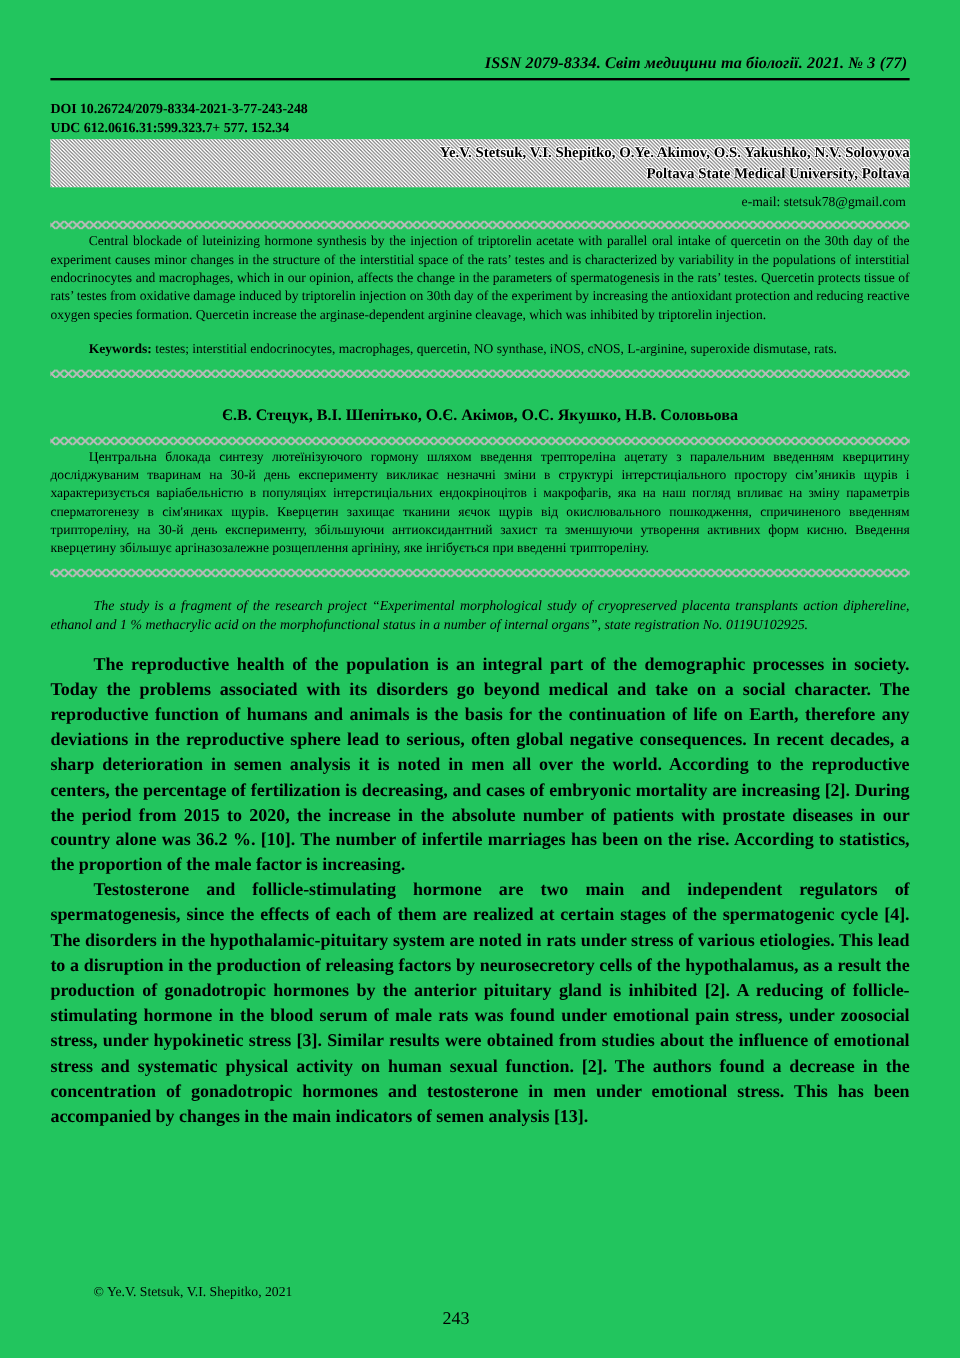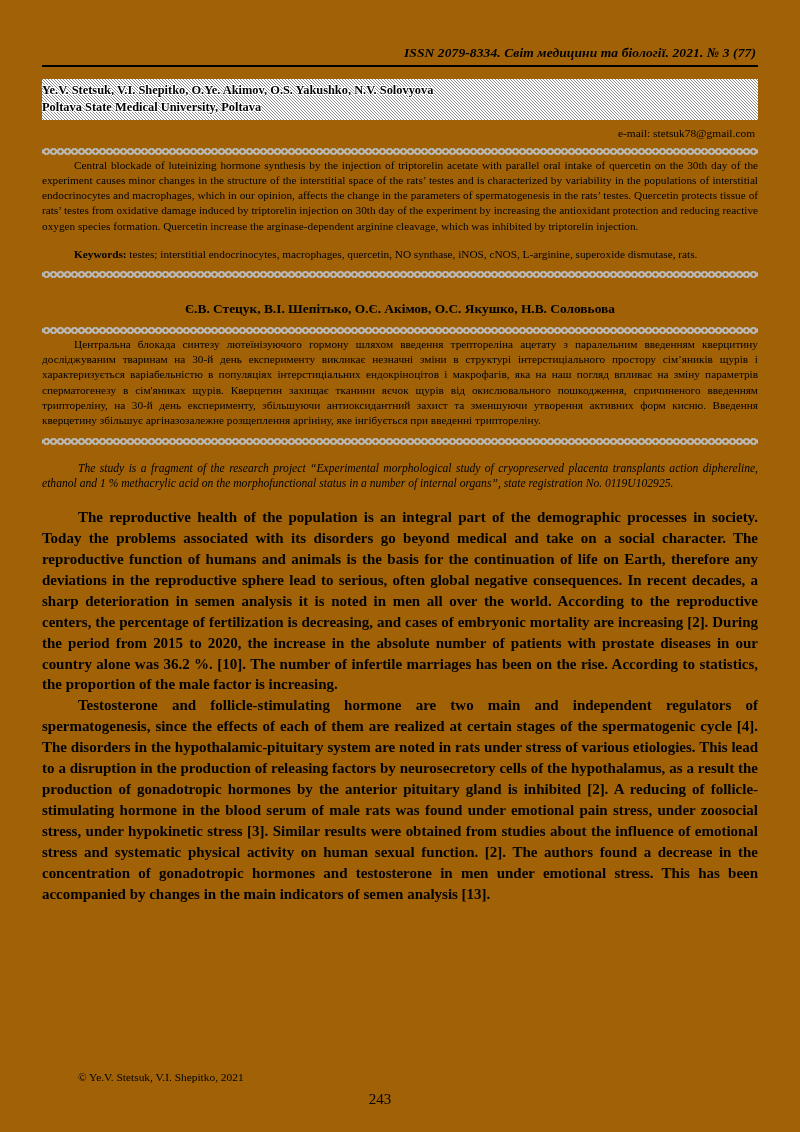--- a/index.html
+++ b/index.html
@@ -15,21 +15,21 @@
     color: #000000;
     -webkit-font-smoothing: antialiased;
   }
 
   .page {
     position: relative;
     width: 800px;
     height: 1132px;
     box-sizing: border-box;
     padding: 46px 42px 10px 42px;
-    background: #a16207;
+    background: #22c55e;
     overflow: hidden;
   }
 
   
   .running-head {
     text-align: right;
     font-style: italic;
     font-weight: bold;
     font-size: 13.5px;
     letter-spacing: 0.1px;
@@ -47,23 +47,22 @@
   .ids {
     margin-top: 16px;
     font-weight: bold;
     font-size: 11.6px;
     line-height: 1.42;
     letter-spacing: -0.05px;
   }
 
   
   .author-band {
-    margin-top: 12px;
     padding: 3px 0 4px 0;
-    text-align: left;
+    text-align: right;
     font-weight: bold;
     font-size: 12.4px;
     line-height: 1.36;
     background-color: #ffffff;
     background-image:
       repeating-linear-gradient(45deg,
         #8d8d8d 0px, #8d8d8d 0.7px,
         rgba(255,255,255,0) 0.7px, rgba(255,255,255,0) 2.1px);
     background-size: 3px 3px;
   }
@@ -178,20 +177,24 @@
   }
 </style>
 </head>
 <body>
 
 <div class="page">
 
   <div class="running-head">ISSN 2079-8334. Світ медицини та біології. 2021. № 3 (77)</div>
   <hr class="head-rule">
 
+  <div class="ids">
+    <div>DOI 10.26724/2079-8334-2021-3-77-243-248</div>
+    <div>UDC 612.0616.31:599.323.7+ 577. 152.34</div>
+  </div>
 
   <div class="author-band">
     <span class="line">Ye.V. Stetsuk, V.I. Shepitko, O.Ye. Akimov, O.S. Yakushko, N.V. Solovyova</span>
     <span class="line">Poltava State Medical University, Poltava</span>
   </div>
 
 
   <div class="email">e-mail: stetsuk78@gmail.com</div>
 
   <div class="zigzag"></div>

